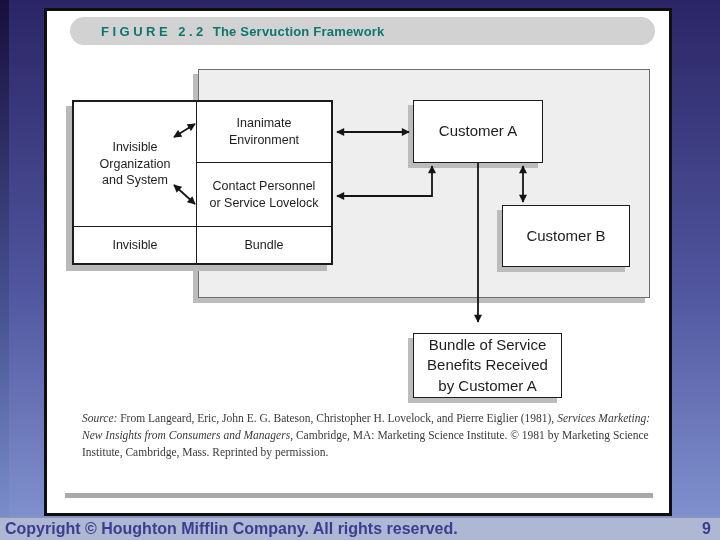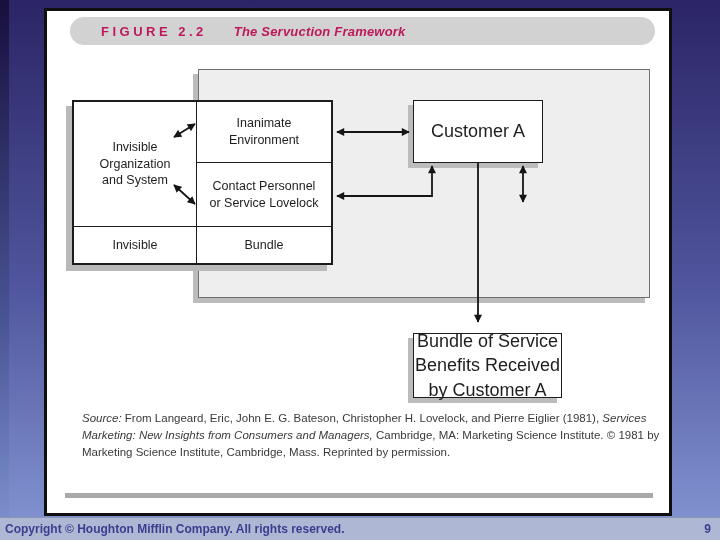--- a/index.html
+++ b/index.html
@@ -7,61 +7,61 @@
          font-family:"Liberation Sans",sans-serif;
          background:linear-gradient(180deg,#2b2566 0%,#4f549c 52%,#8496d3 100%);}
   .left-strip{position:absolute;left:0;top:0;width:9px;height:100%;
          background:linear-gradient(180deg,#170f3d 0%,#4a5596 60%,#8094d1 100%);}
   .card{position:absolute;left:44px;top:8px;width:628px;height:508px;
         background:#ffffff;border:3px solid #0f0f0f;box-sizing:border-box;}
   .card-inner{position:absolute;left:0;top:0;width:622px;height:502px;}
 
   .pill{position:absolute;left:23px;top:6px;width:585px;height:28px;background:#d2d2d2;
         border-radius:14px;display:flex;align-items:center;padding-left:31px;
-        box-sizing:border-box;color:#be185d;font-weight:bold;font-size:13px;}
+        box-sizing:border-box;color:#0f766e;font-weight:bold;font-size:13px;}
   .fig-num{letter-spacing:3.5px;}
-  .fig-title{margin-left:27px;letter-spacing:0.2px;font-style:italic;}
+  .fig-title{margin-left:6px;letter-spacing:0.2px;}
 
   .panel{position:absolute;left:151px;top:58px;width:452px;height:229px;
          background:#eeeeee;border:1px solid #6e6e6e;box-sizing:border-box;
          box-shadow:-5px 5px 0 #bcbcbc;z-index:1;}
 
   .tbl{position:absolute;left:25px;top:89px;width:261px;height:165px;background:#ffffff;
        border:2px solid #1c1c1c;box-shadow:-6px 6px 0 #b9b9b9;box-sizing:border-box;
        display:grid;grid-template-columns:123px 1fr;grid-template-rows:61px 63px 1fr;
        font-size:12.5px;line-height:1.35;color:#1e1e1e;text-align:center;z-index:2;}
   .cell{display:flex;align-items:center;justify-content:center;white-space:pre-line;}
   .c-io{grid-row:1/3;grid-column:1;border-right:1px solid #1c1c1c;}
   .c-ie{grid-row:1;grid-column:2;border-bottom:1px solid #1c1c1c;}
   .c-cp{grid-row:2;grid-column:2;}
   .c-inv{grid-row:3;grid-column:1;border-top:1px solid #1c1c1c;border-right:1px solid #1c1c1c;}
   .c-vis{grid-row:3;grid-column:2;border-top:1px solid #1c1c1c;}
 
   .bx{position:absolute;background:#ffffff;border:1.5px solid #1c1c1c;
       box-shadow:-5px 5px 0 #bcbcbc;display:flex;align-items:center;justify-content:center;
-      text-align:center;font-size:18px;line-height:1.35;color:#1e1e1e;
+      text-align:center;font-size:15px;line-height:1.35;color:#1e1e1e;
       box-sizing:border-box;white-space:pre-line;z-index:2;}
   .bx-custA{left:366px;top:89px;width:130px;height:63px;}
   .bx-custB{left:455px;top:194px;width:128px;height:62px;}
   .bx-bundle{left:366px;top:314px;width:149px;height:65px;margin-top:8px;}
 
   svg.arrows{position:absolute;left:0;top:0;z-index:5;pointer-events:none;}
   svg.arrows line, svg.arrows polyline{stroke:#151515;stroke-width:1.8;fill:none;}
   svg.arrows marker path{fill:#151515;}
 
   .src{position:absolute;left:35px;top:399px;width:578px;
-       font-family:Liberation Sans, sans-serif;font-size:11.5px;line-height:17px;color:#3a3a3a;}
+       font-family:Liberation Serif, serif;font-size:11.5px;line-height:17px;color:#3a3a3a;}
   .src .it{font-style:italic;}
 
   .rule{position:absolute;left:18px;top:482px;width:588px;height:5px;background:#a9a9a9;}
 
   .footer{position:absolute;left:0;bottom:0;width:720px;height:23px;background:#aeb8d4;
           border-top:1px solid rgba(40,40,90,0.25);display:flex;align-items:center;
           justify-content:space-between;padding:0 9px 0 5px;box-sizing:border-box;
-          color:#3d3d8f;font-weight:bold;font-size:12px;z-index:6;}
+          color:#3d3d8f;font-weight:bold;font-size:16px;z-index:6;}
 </style>
 </head>
 <body>
 
 <div class="slide">
   <div class="left-strip"></div>
 
   <div class="card">
     <div class="card-inner">
 
@@ -78,20 +78,21 @@
 and System</div>
         <div class="cell c-ie">Inanimate
 Environment</div>
         <div class="cell c-cp">Contact Personnel
 or Service Lovelock</div>
         <div class="cell c-inv">Invisible</div>
         <div class="cell c-vis">Bundle</div>
       </div>
 
       <div class="bx bx-custA">Customer A</div>
+      <div class="bx bx-custB">Customer B</div>
       <div class="bx bx-bundle">Bundle of Service
 Benefits Received
 by Customer A</div>
 
       <svg class="arrows" width="622" height="502" viewBox="0 0 622 502">
         <defs>
           <marker id="ah" viewBox="0 0 10 10" refX="9" refY="5" markerWidth="9" markerHeight="8" orient="auto-start-reverse" markerUnits="userSpaceOnUse">
             <path d="M0,0 L10,5 L0,10 z"></path>
           </marker>
         </defs>

